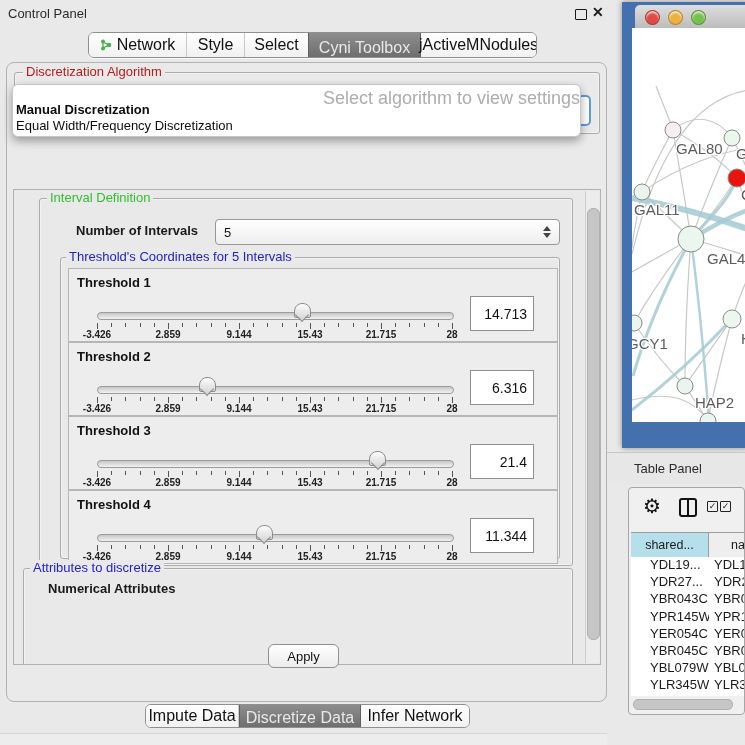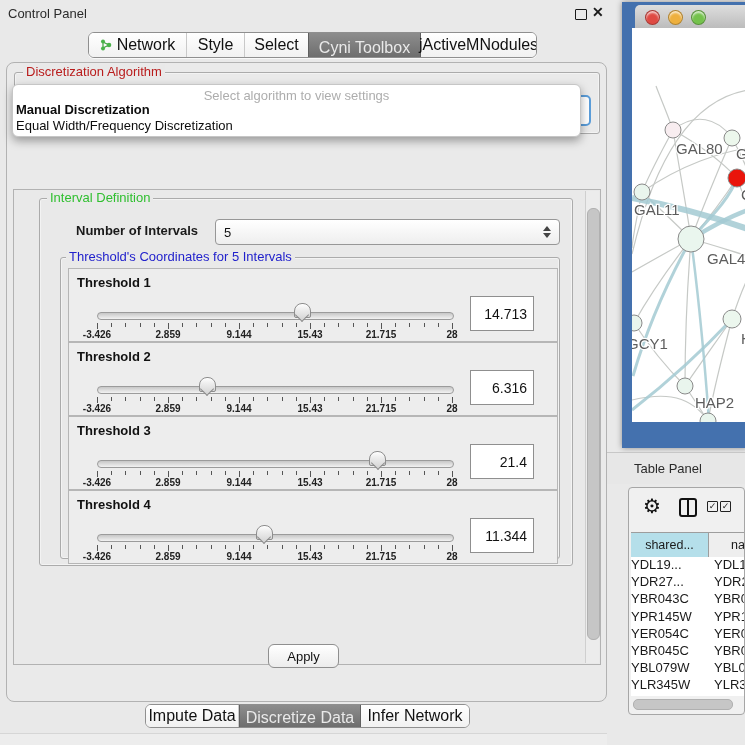--- a/index.html
+++ b/index.html
@@ -29,21 +29,21 @@
          border-radius:4px;font-size:13px;display:flex;align-items:center;padding:0 8px;color:#111;}
   .combo .spin{margin-left:auto;display:flex;flex-direction:column;align-items:center;gap:2px;}
   .spin i{display:block;width:0;height:0;border-left:4px solid transparent;border-right:4px solid transparent;}
   .spin i.up{border-bottom:5px solid #444;}
   .spin i.dn{border-top:5px solid #444;}
 
   
   #algo-combo-behind{left:24px;top:95px;width:563px;height:27px;background:#fff;border:2px solid #5b9dd9;border-radius:5px;}
   #algo-popup{left:12px;top:84px;width:567px;height:51px;background:#fff;border:1px solid #c6c6c6;border-radius:6px;
               box-shadow:0 4px 10px rgba(0,0,0,.35);z-index:30;}
-  #algo-placeholder{left:0;top:3px;width:100%;text-align:center;font-size:13px;color:#adadad;}
+  #algo-placeholder{left:0;top:3px;width:100%;text-align:right;font-size:18px;color:#adadad;}
   .algo-item{left:2px;font-size:13px;color:#0d0d0d;padding-left:1px;white-space:nowrap;}
 
   
   .thr-row{position:absolute;left:7px;width:488px;height:72px;background:#ededed;border:1px solid #b6b6b6;}
   .t-label{position:absolute;left:8px;top:6px;font-size:13px;font-weight:bold;color:#111;}
   .t-track{position:absolute;left:28px;top:43px;width:355px;height:6px;border:1px solid #9b9b9b;border-radius:4px;
            background:linear-gradient(#c7c7c7,#f2f2f2);}
   .t-handle{position:absolute;top:34px;width:15px;height:13px;background:linear-gradient(#fefefe,#d7d7d7);
             border:1px solid #8d8d8d;border-radius:8px 8px 2px 2px;z-index:2;}
   .t-handle::after{content:"";position:absolute;left:2.2px;top:5.5px;width:9px;height:9px;
@@ -77,21 +77,21 @@
   #tp-split{position:absolute;left:50px;top:10px;width:14px;height:15px;border:2px solid #111;border-radius:3px;}
   #tp-split::after{content:"";position:absolute;left:5.5px;top:0;width:2px;height:100%;background:#111;}
   .tp-check{position:absolute;top:13px;width:9px;height:9px;border:1.5px solid #222;border-radius:1px;
             font-size:9px;line-height:9px;text-align:center;color:#222;}
   #tp-headrow{position:absolute;left:2px;top:44px;right:0;height:24px;display:flex;border-top:1px solid #9d9d9d;border-bottom:1px solid #9d9d9d;}
   .tp-hcell{font-size:12.5px;display:flex;align-items:center;height:100%;box-sizing:border-box;}
   #tp-hcell-shared{width:78px;background:#b5dfea;border-right:1px solid #9d9d9d;justify-content:center;}
   #tp-hcell-name{flex:1;background:#eeeeee;padding-left:22px;overflow:hidden;}
   #tp-rows{position:absolute;left:2px;top:69px;right:0;height:139px;background:#fff;overflow:hidden;}
   .tp-row{display:flex;height:17.2px;font-size:13px;}
-  .tp-c1{width:78px;padding-left:0;box-sizing:border-box;white-space:nowrap;overflow:hidden;}
+  .tp-c1{width:78px;padding-left:19px;box-sizing:border-box;white-space:nowrap;overflow:hidden;}
   .tp-c2{flex:1;padding-left:5px;white-space:nowrap;overflow:hidden;}
 
   svg text{font-family:"Liberation Sans",sans-serif;paint-order:stroke;stroke:#ffffff;stroke-width:2.5px;fill:#5d5d5d;}
 </style>
 </head>
 <body>
 
 <div id="control-panel" class="abs">
 
   <div id="cp-title" class="abs">Control Panel</div>
@@ -304,20 +304,24 @@
               <div class="tick-lab" style="left: 69px;">2.859</div>
               <div class="tick-lab" style="left: 140px;">9.144</div>
               <div class="tick-lab" style="left: 211px;">15.43</div>
               <div class="tick-lab" style="left: 282px;">21.715</div>
               <div class="tick-lab" style="left: 353px;">28</div>
             </div>
           </div>
       </div>
     </div>
 
+    <div class="group" style="left:9px;top:378px;width:548px;height:104px;">
+      <div class="group-label" style="left: 6px; top: -9px; color: rgb(34, 34, 204);" id="attributes-label">Attributes to discretize</div>
+      <div class="abs" style="left:24px;top:12px;font-size:13px;font-weight:bold;">Numerical Attributes</div>
+    </div>
 
     <div class="abs" style="right:1px;top:1px;width:13px;height:472px;background:#ececec;border-left:1px solid #cfcfcf;">
       <div class="vscroll" style="left:1px;top:17px;height:430px;"></div>
     </div>
   </div>
 
   <div class="pushbtn" style="left:268px;top:644px;width:69px;height:22px;">Apply</div>
 
   <div class="abs" style="left:145px;top:704px;height:22px;display:flex;border:1px solid #8f8f8f;border-radius:6px;overflow:hidden;background:#fff;">
     <div class="tab sep" style="width:92px;height:22px;justify-content:center;">

